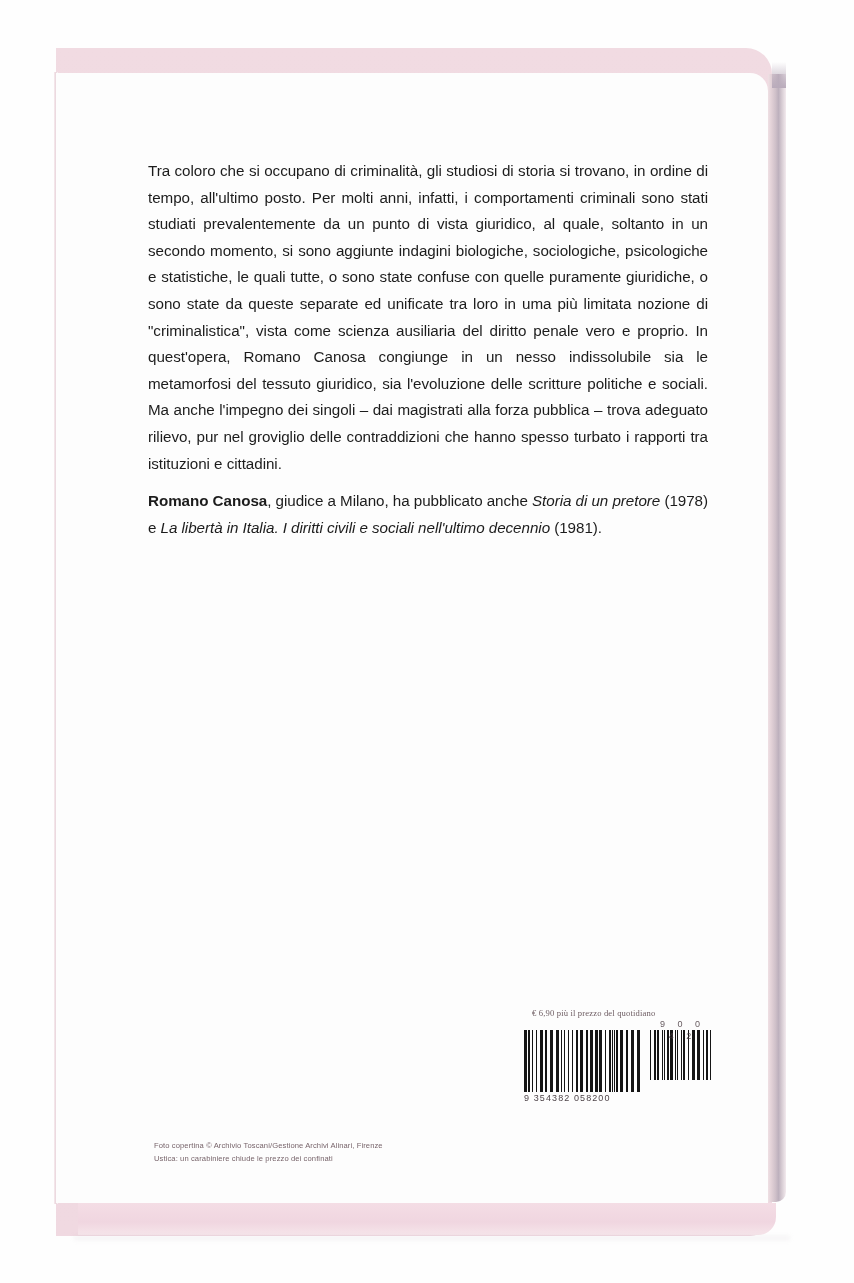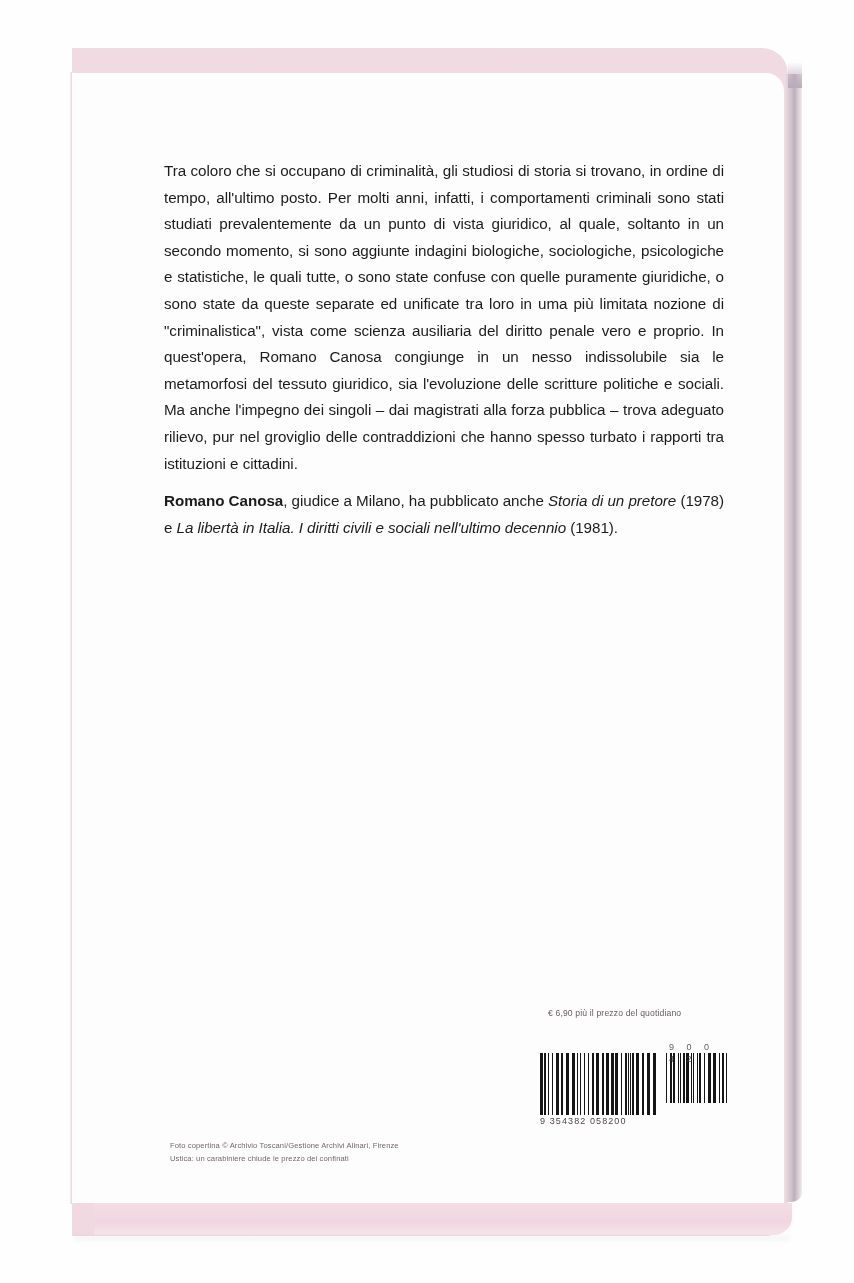--- a/index.html
+++ b/index.html
@@ -20,21 +20,21 @@
   
   .scan-backdrop {
     position: absolute;
     inset: 0;
     background: #fefefe;
   }
 
   
   .book {
     position: absolute;
-    left: 72px;
+    left: 56px;
     top: 48px;
     width: 730px;
     height: 1190px;
   }
 
   
   .cover-edge {
     position: absolute;
     left: 0;
     top: 0;
@@ -152,36 +152,38 @@
     position: absolute;
     left: 468px;
     top: 960px;
     width: 210px;
   }
   .price-line {
     font-size: 8.6px;
     color: #5d4a50;
     letter-spacing: 0.15px;
     margin-left: 8px;
-    margin-bottom: 23px;
+    margin-bottom: 0;
     white-space: nowrap;
     opacity: .9;
+    font-family: Liberation Serif, serif;
   }
   .barcodes {
     display: flex;
     align-items: flex-start;
     gap: 8px;
   }
   .ean-main { width: 118px; }
   .ean-addon { width: 62px; }
 
   .addon-digits {
     font-size: 9px;
     color: #4a3c42;
     letter-spacing: 5px;
+    text-align: center;
     height: 12px;
     line-height: 12px;
     margin-left: 3px;
     opacity: .85;
   }
   .bars {
     display: flex;
     align-items: flex-end;
     height: 62px;
   }

